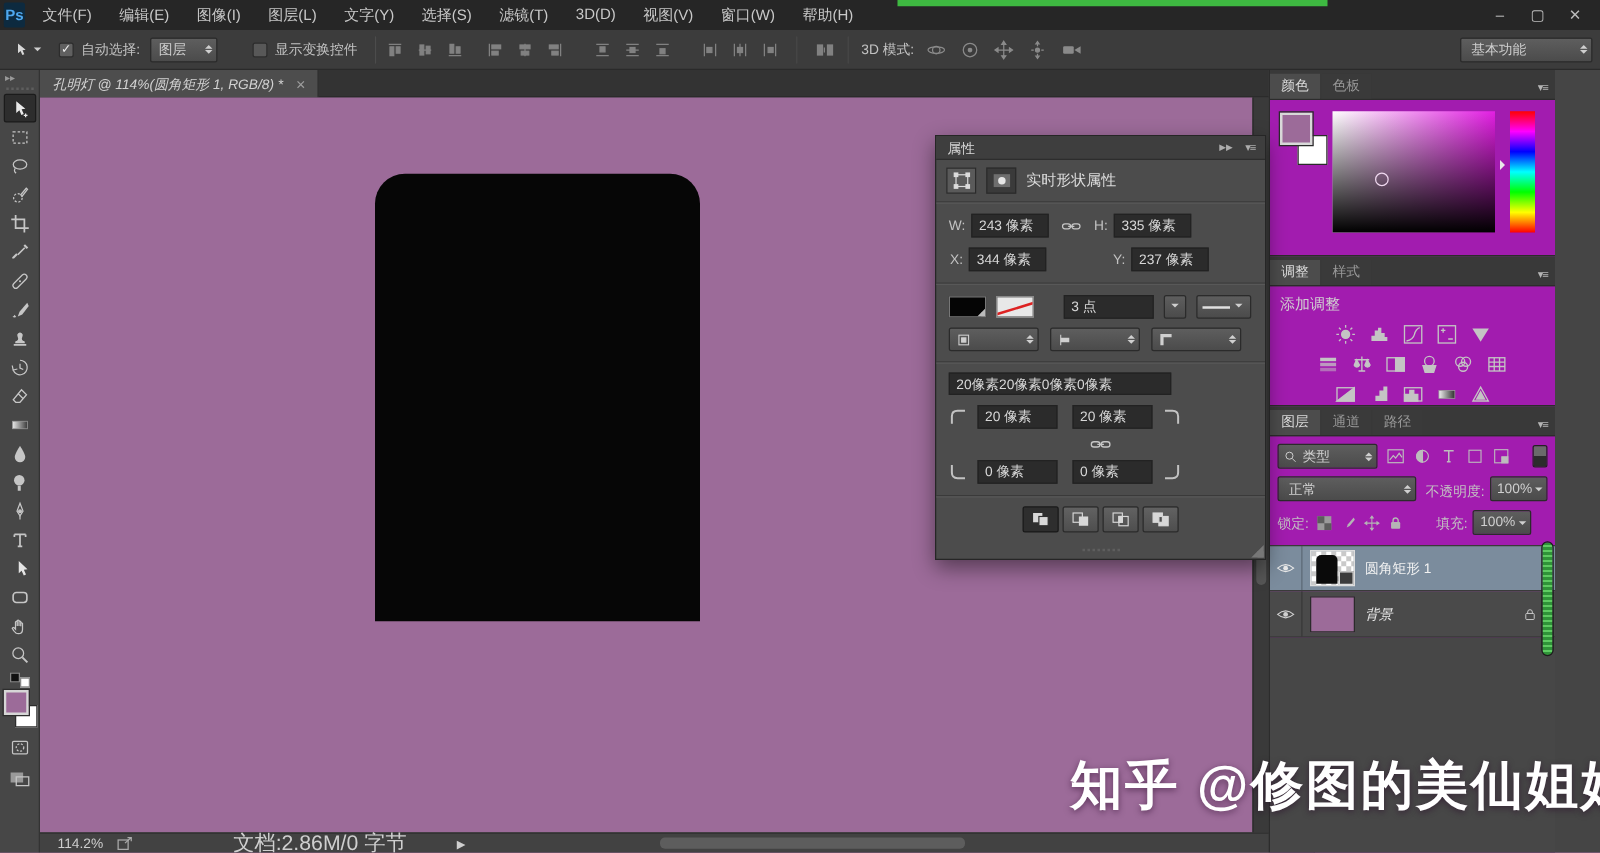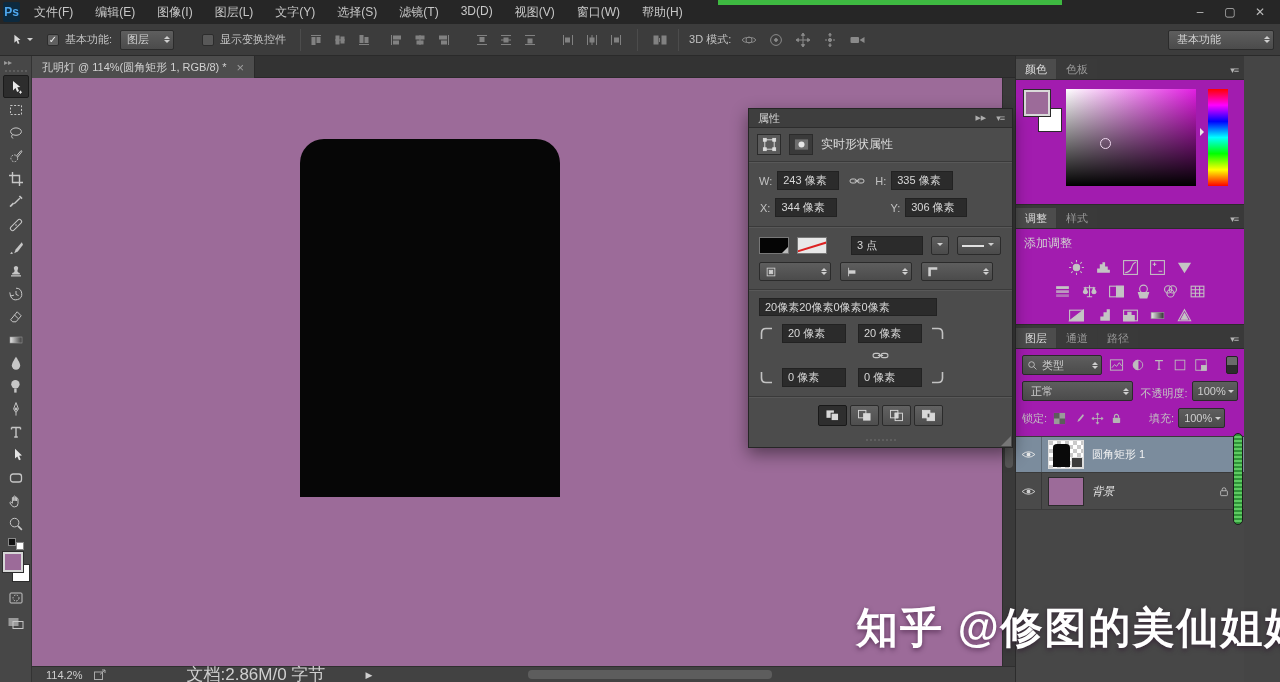--- a/index.html
+++ b/index.html
@@ -59,21 +59,21 @@
 </div>
 
 <div class="abs" style="left:0;top:24px;width:1280px;height:32px;background:#3c3c3c;border-bottom:1px solid #2a2a2a;display:flex;align-items:center;">
   <span style="margin-left:10px;display:flex;align-items:center;gap:3px;">
     <svg width="14" height="14" viewBox="0 0 16 16">
         <path d="M5 2v9l2.4-2.2L9 12.6l1.8-.8-1.6-3.6 2.8-.4z" fill="#d8d8d8"></path>
       </svg>
     <i class="caret"></i>
   </span>
   <span class="chk" style="margin-left:14px;">✓</span>
-  <span class="lbl" style="margin-left:6px;">基本功能:</span>
+  <span class="lbl" style="margin-left:6px;">自动选择:</span>
   <div class="dd" style="margin-left:8px;width:54px;height:20px;padding-left:6px;">
     <span>图层</span>
     <span class="spin">
         <i class="u"></i>
         <i class="d"></i>
       </span>
   </div>
   <span class="chk" style="margin-left:28px;background:#585858;"></span>
   <span class="lbl" style="margin-left:6px;">显示变换控件</span>
   <div style="width:1px;height:22px;background:#2e2e2e;border-right:1px solid #4c4c4c;margin:0 8px 0 14px;"></div>
@@ -350,21 +350,21 @@
       </svg>
     </div>
   <div class="tool" style="margin-top:2px;">
       <svg width="18" height="16" viewBox="0 0 18 16">
         <rect x="1.5" y="3" width="10" height="8" fill="#9a9a9a"></rect>
         <rect x="6" y="6.5" width="10" height="7" fill="none" stroke="#c6c6c6"></rect>
       </svg>
     </div>
 </div>
 
-<div class="abs" style="left:32px;top:56px;width:983px;height:22px;background:#333;border-bottom:1px solid #2a2a2a;display:flex;">
+<div class="abs" style="left:32px;top:56px;width:983px;height:22px;background:#333;border-bottom:1px solid #2a2a2a;display:flex;font-style:italic;">
   <div style="height:22px;background:#4d4d4d;border-right:1px solid #2a2a2a;display:flex;align-items:center;gap:10px;padding:0 10px;">
     <span style="font-size:11px;color:#d2d2d2;white-space:nowrap;">孔明灯 @ 114%(圆角矩形 1, RGB/8) *</span>
     <span style="color:#9d9d9d;font-size:13px;">×</span>
   </div>
 </div>
 
 <div class="abs" style="left: 32px; top: 78px; width: 970px; height: 588px; overflow: hidden; background: rgb(156, 107, 153);">
   <div style="position: absolute; left: 268px; top: 61px; width: 260px; height: 358px; border-radius: 24px 24px 0px 0px; background: rgb(6, 6, 6);"></div>
 </div>
 
@@ -726,21 +726,21 @@
           <path d="M5.5 5h5"></path>
         </svg>
       </span>
     <span class="lbl">H:</span>
     <span class="inp" style="margin-left:5px;width:62px;height:19px;">335 像素</span>
   </div>
   <div style="display:flex;align-items:center;padding:8px 0 9px 10px;">
     <span class="lbl" style="margin-left:1px;">X:</span>
     <span class="inp" style="margin-left:5px;width:62px;height:19px;">344 像素</span>
     <span class="lbl" style="margin-left:53px;">Y:</span>
-    <span class="inp" style="margin-left:5px;width:62px;height:19px;">306 像素</span>
+    <span class="inp" style="margin-left:5px;width:62px;height:19px;">237 像素</span>
   </div>
   <div class="divider"></div>
   <div style="display:flex;align-items:center;gap:8px;padding:8px 0 0 10px;">
     <span style="position:relative;width:30px;height:17px;background:#050505;border:1px solid #777;">
         <i style="position:absolute;right:0;bottom:0;width:0;height:0;border:3px solid transparent;border-right-color:#bbb;border-bottom-color:#bbb;"></i>
       </span>
     <span style="position:relative;width:30px;height:17px;background:#e8e8e8;border:1px solid #777;overflow:hidden;">
         <i style="position:absolute;left:-3px;top:7px;width:40px;border-top:2px solid #d22;transform:rotate(-17deg);"></i>
       </span>
     <span class="inp" style="width:72px;height:19px;margin-left:16px;">

